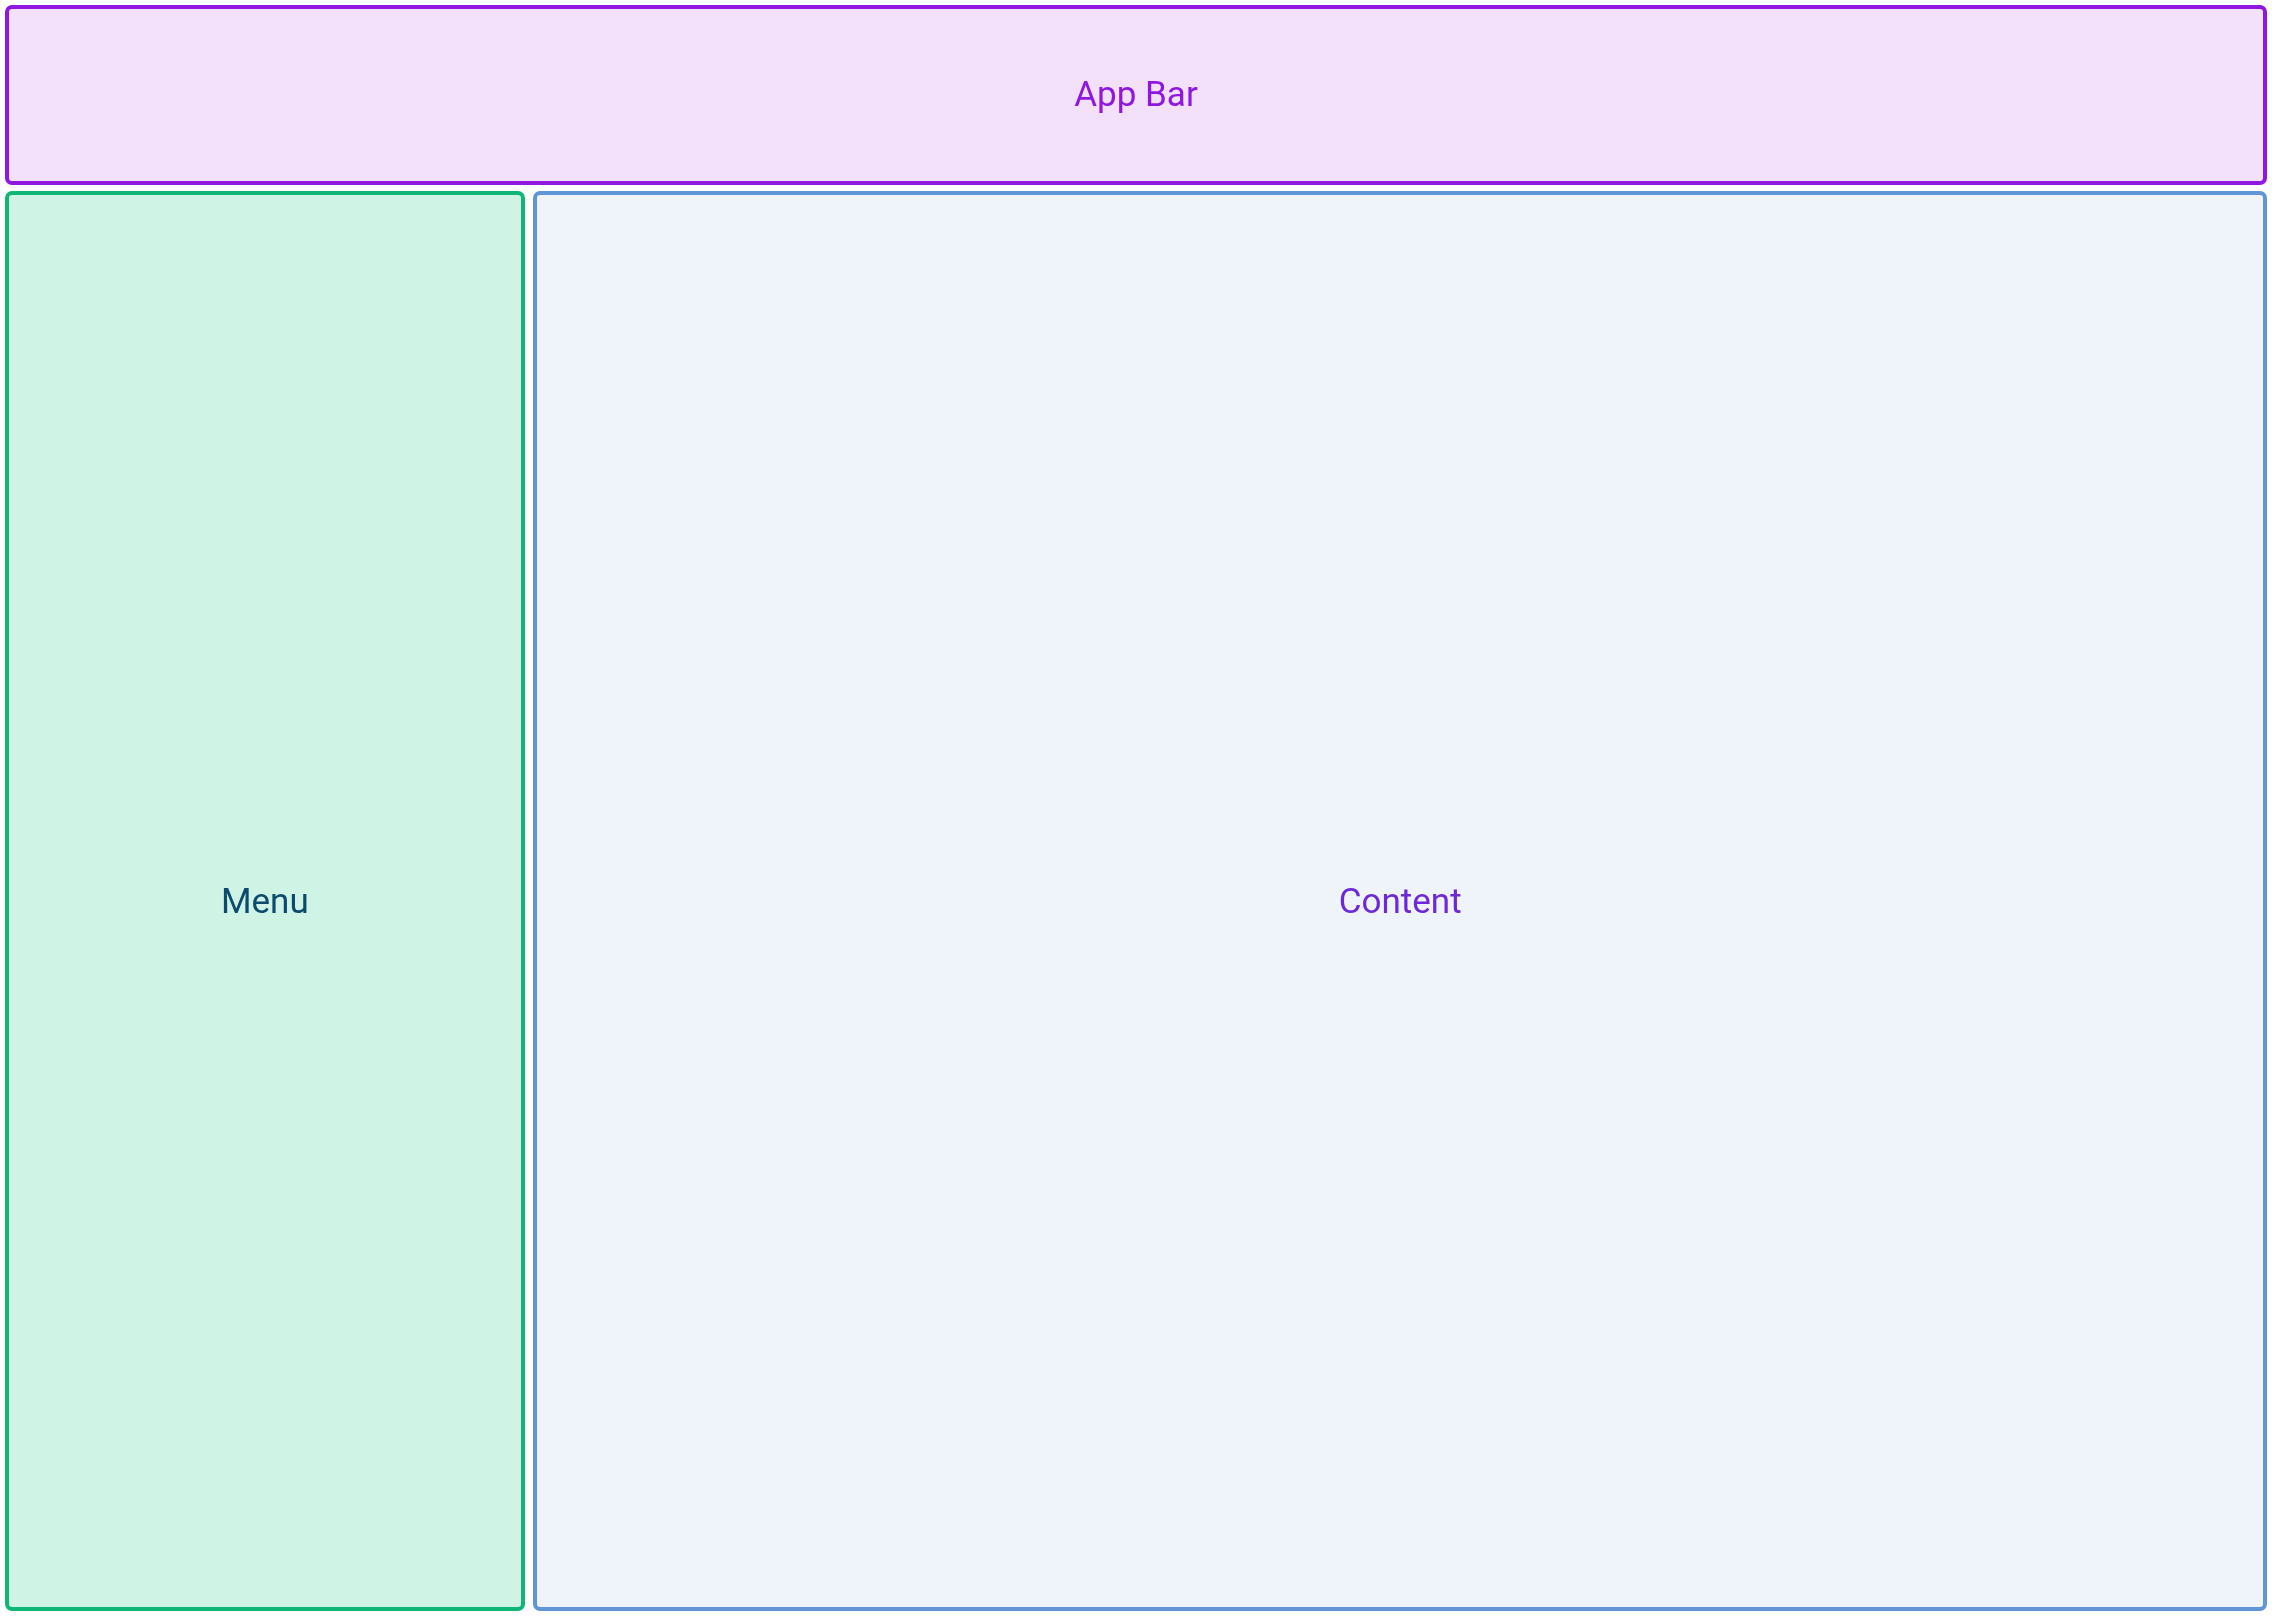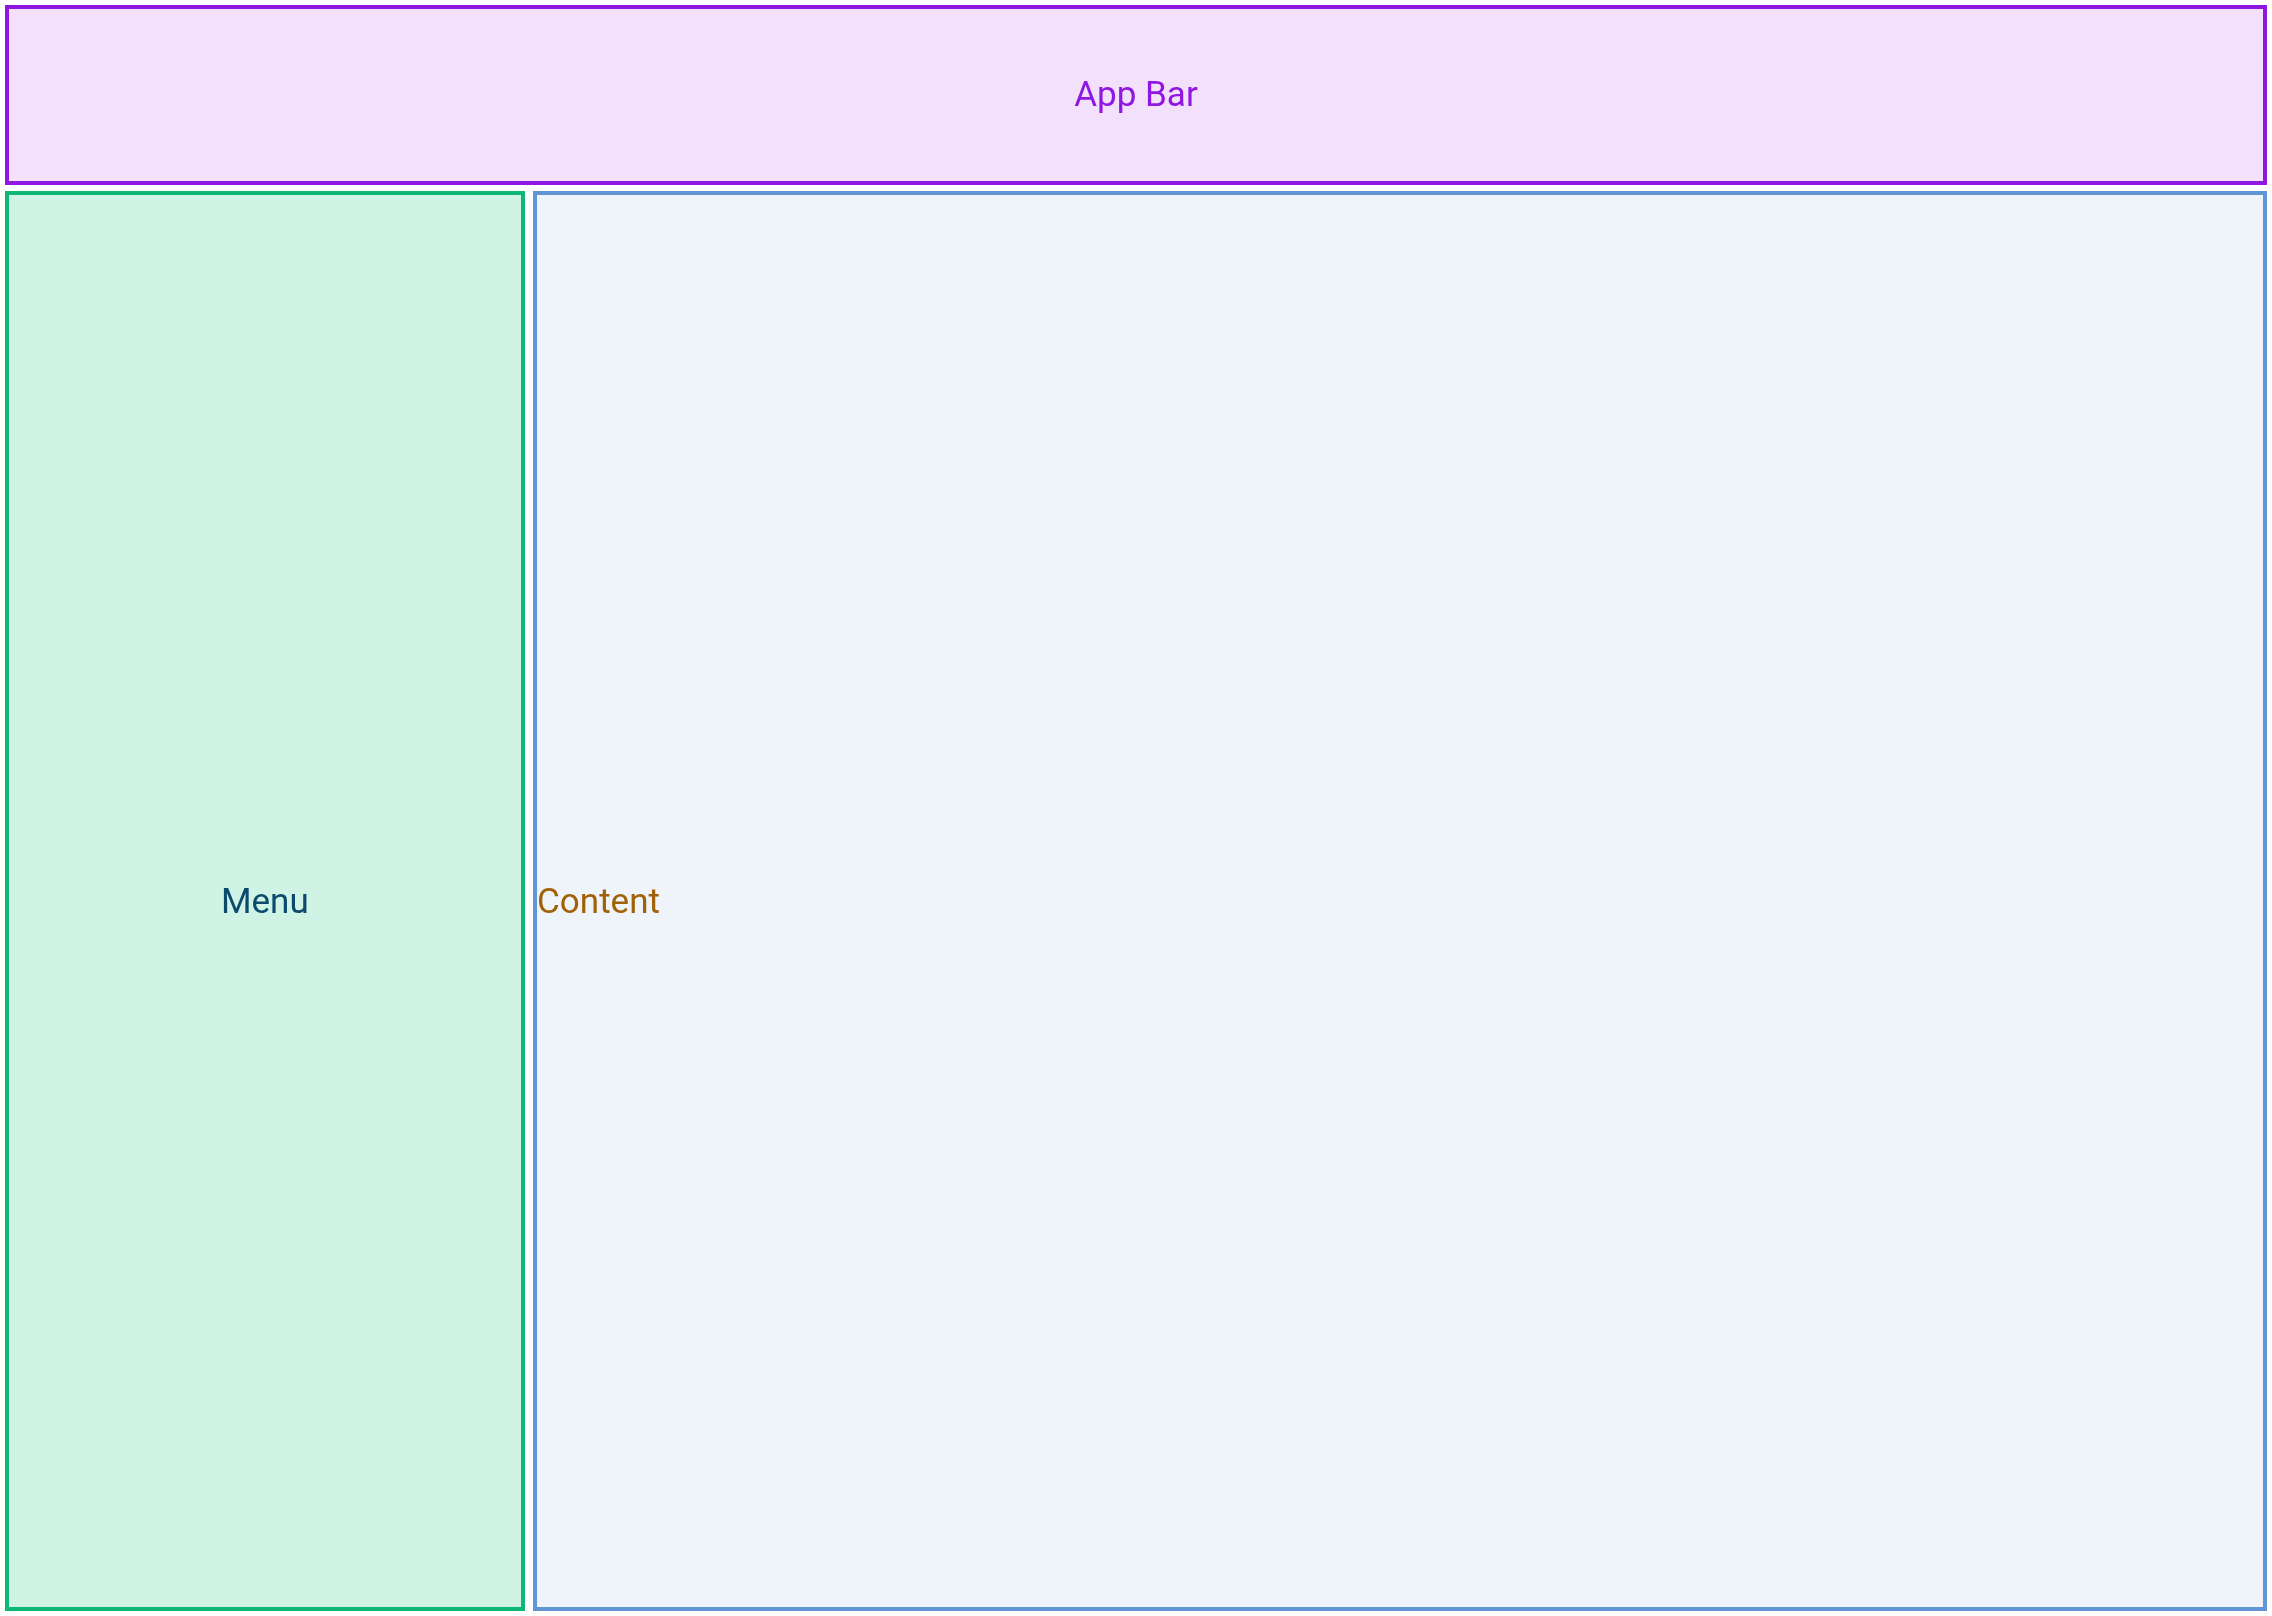--- a/index.html
+++ b/index.html
@@ -1,18 +1,19 @@
 <!DOCTYPE html>
 <html style="font-size:12.6px"><head>
   <meta charset="utf-8">
   <style>
     * {
       box-sizing: border-box;
       margin: 0;
       padding: 0;
+      border-radius: 7px;
     }
     html, body {
       width: 100%;
       height: 100%;
       font-family: -apple-system, BlinkMacSystemFont, "Segoe UI", Roboto, "Helvetica Neue", Arial, sans-serif;
       background: #ffffff;
     }
     .layout {
       display: flex;
       flex-direction: column;
@@ -47,23 +48,23 @@
       justify-content: center;
       font-size: 35px;
       color: #0c4a6e;
     }
     .content {
       flex: 1;
       border: 4.7px solid #6096D6;
       background: #EFF4FB;
       display: flex;
       align-items: center;
-      justify-content: flex-start;
+      justify-content: center;
       font-size: 35px;
-      color: #a16207;
+      color: #6d28d9;
     }
   </style>
 </head>
 <body>
 
 <div class="layout">
   <div class="appbar">
     <span>App Bar</span>
   </div>
   <div class="body-row">

